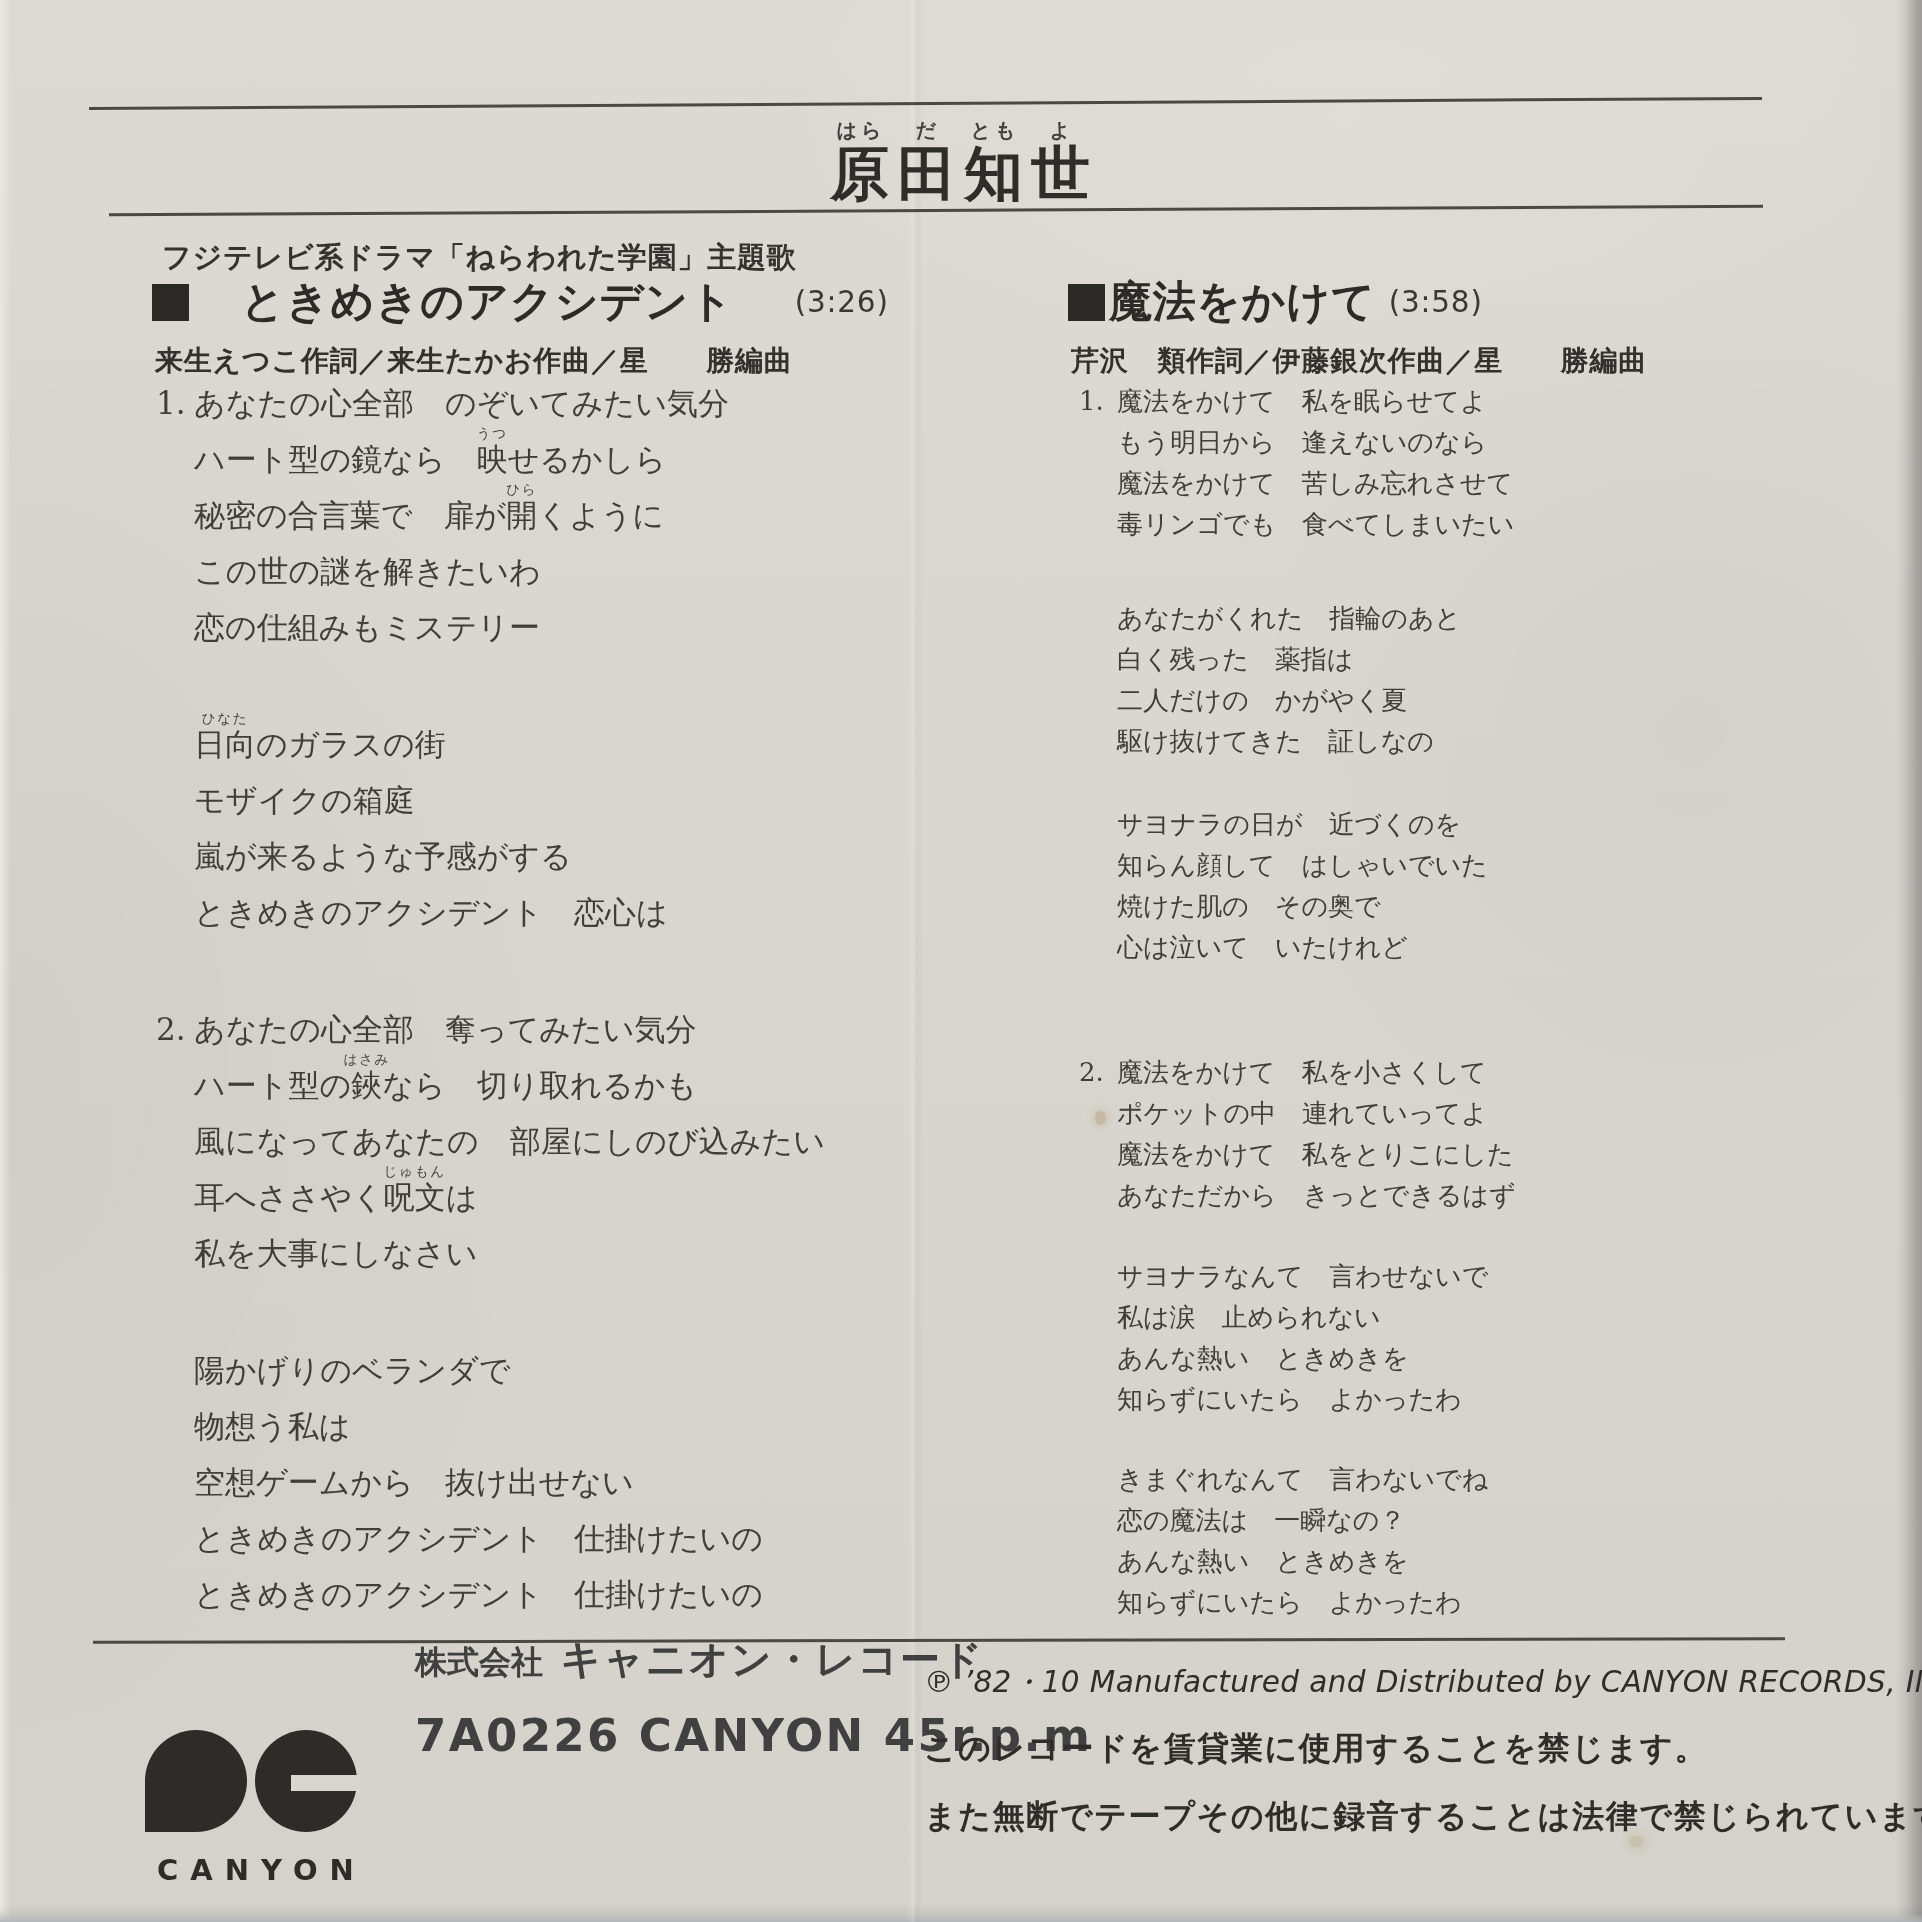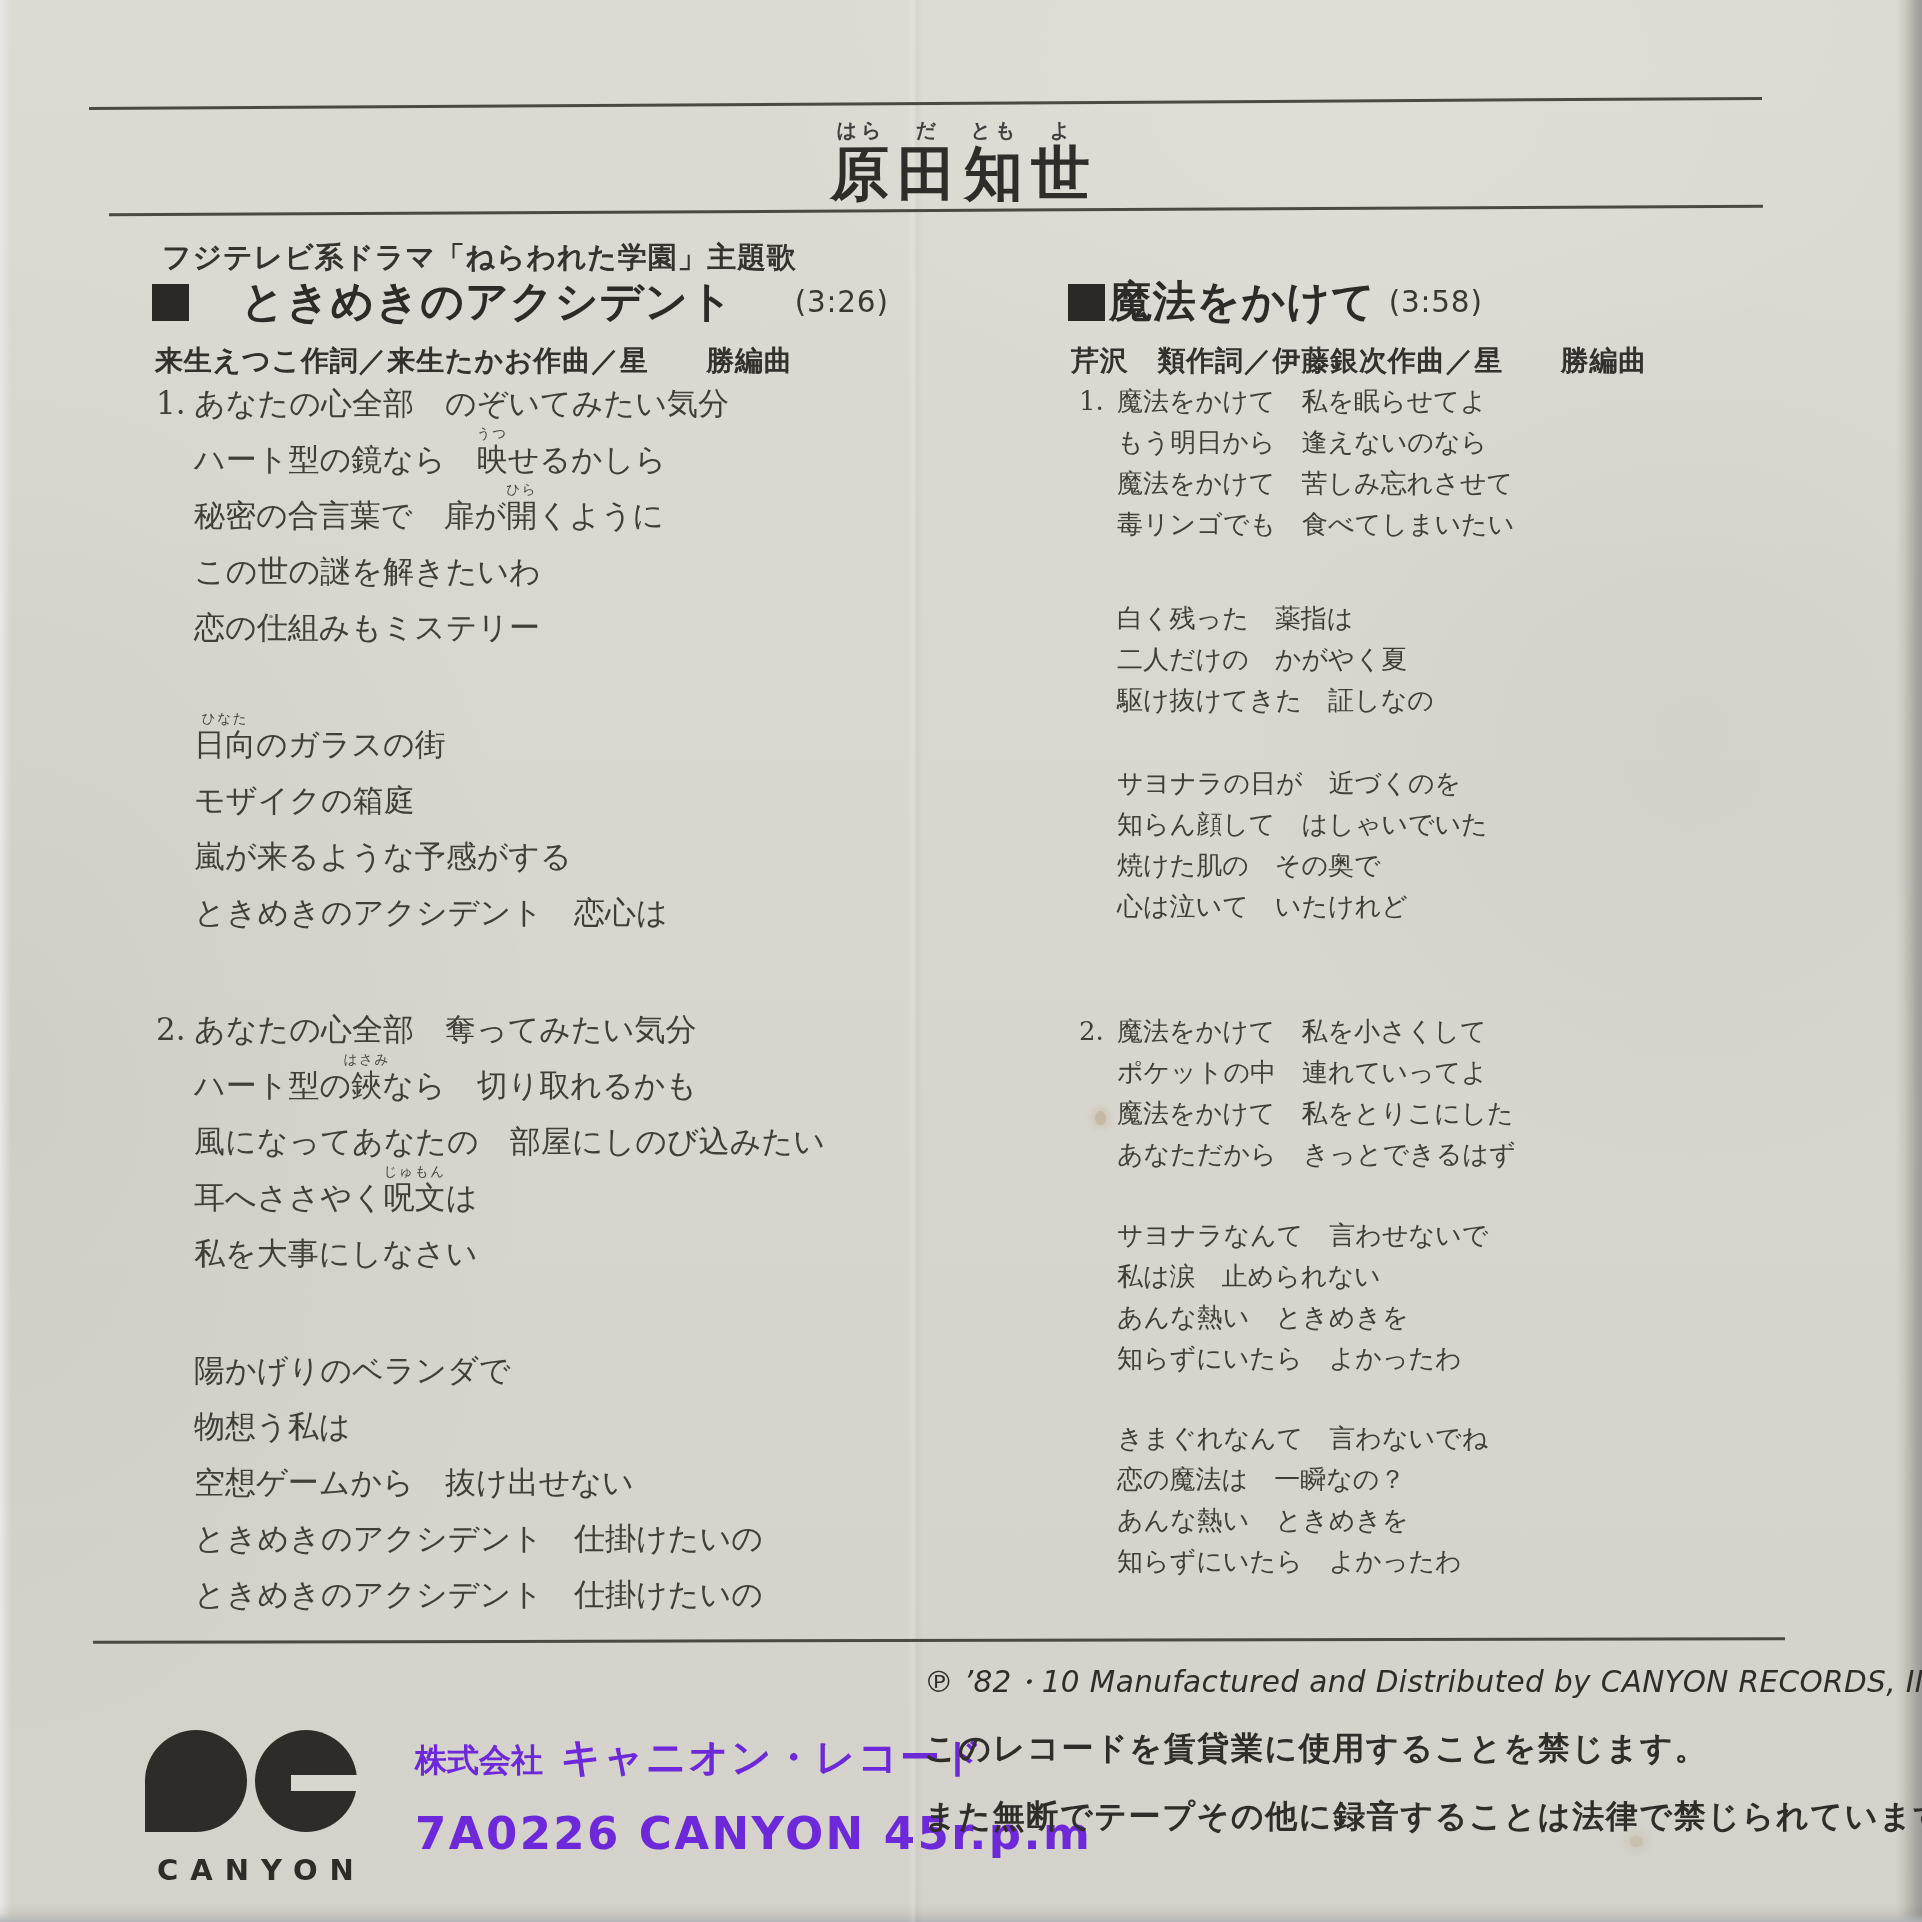--- a/index.html
+++ b/index.html
@@ -74,21 +74,21 @@
     font-size:13.6px;line-height:1;letter-spacing:1.6px;white-space:nowrap;color:#46443f;}
 
   
   .logo{position:absolute;left:145px;top:1730px;width:217px;}
   .logo-shapes{display:flex;gap:8px;}
   .logo-p{width:102px;height:102px;background:#2e2c28;border-radius:52% 52% 52% 0;}
   .logo-g{width:102px;height:102px;background:#2e2c28;border-radius:50%;position:relative;}
   .logo-g:after{content:"";position:absolute;right:-3.2px;top:45px;width:69px;height:16px;background:#d8d6ce;}
   .logo-text{margin-top:21px;text-align:center;font-size:29px;font-weight:bold;letter-spacing:12px;color:#2e2c28;text-indent:12px;}
 
-  .company{position:absolute;left:415px;top:1730px;color:#6d28d9;white-space:nowrap;}
+  .company{position:absolute;left:415px;top:1632px;color:#404040;white-space:nowrap;}
   .company .row1{display:flex;align-items:baseline;}
   .company .prefix{font-size:32px;font-weight:600;margin-right:17.6px;}
   .company .cname{font-size:40px;font-weight:600;letter-spacing:1.6px;}
   .company .catalog{font-size:45px;font-weight:600;letter-spacing:2.4px;margin-top:22.3px;}
 
   .rights{position:absolute;left:924px;top:1663px;color:#2f2d29;white-space:nowrap;}
   .rights .pline{font-size:29.5px;font-style:italic;font-weight:500;letter-spacing:0.4px;}
   .rights .notice{font-size:32px;font-weight:600;letter-spacing:1.6px;margin-top:24px;}
 </style>
 </head>
@@ -155,20 +155,21 @@
     </div>
   </div>
 <div class="lyrics right-lyrics" id="right-lyrics">
     <div class="verse">
       <div class="line"><span class="num">1.</span>魔法をかけて　私を眠らせてよ</div>
       <div class="line">もう明日から　逢えないのなら</div>
       <div class="line">魔法をかけて　苦しみ忘れさせて</div>
       <div class="line">毒リンゴでも　食べてしまいたい</div>
     </div>
     <div class="verse">
+      <div class="line">あなたがくれた　指輪のあと</div>
       <div class="line">白く残った　薬指は</div>
       <div class="line">二人だけの　かがやく夏</div>
       <div class="line">駆け抜けてきた　証しなの</div>
     </div>
     <div class="verse">
       <div class="line">サヨナラの日が　近づくのを</div>
       <div class="line">知らん顔して　はしゃいでいた</div>
       <div class="line">焼けた肌の　その奥で</div>
       <div class="line">心は泣いて　いたけれど</div>
     </div>

